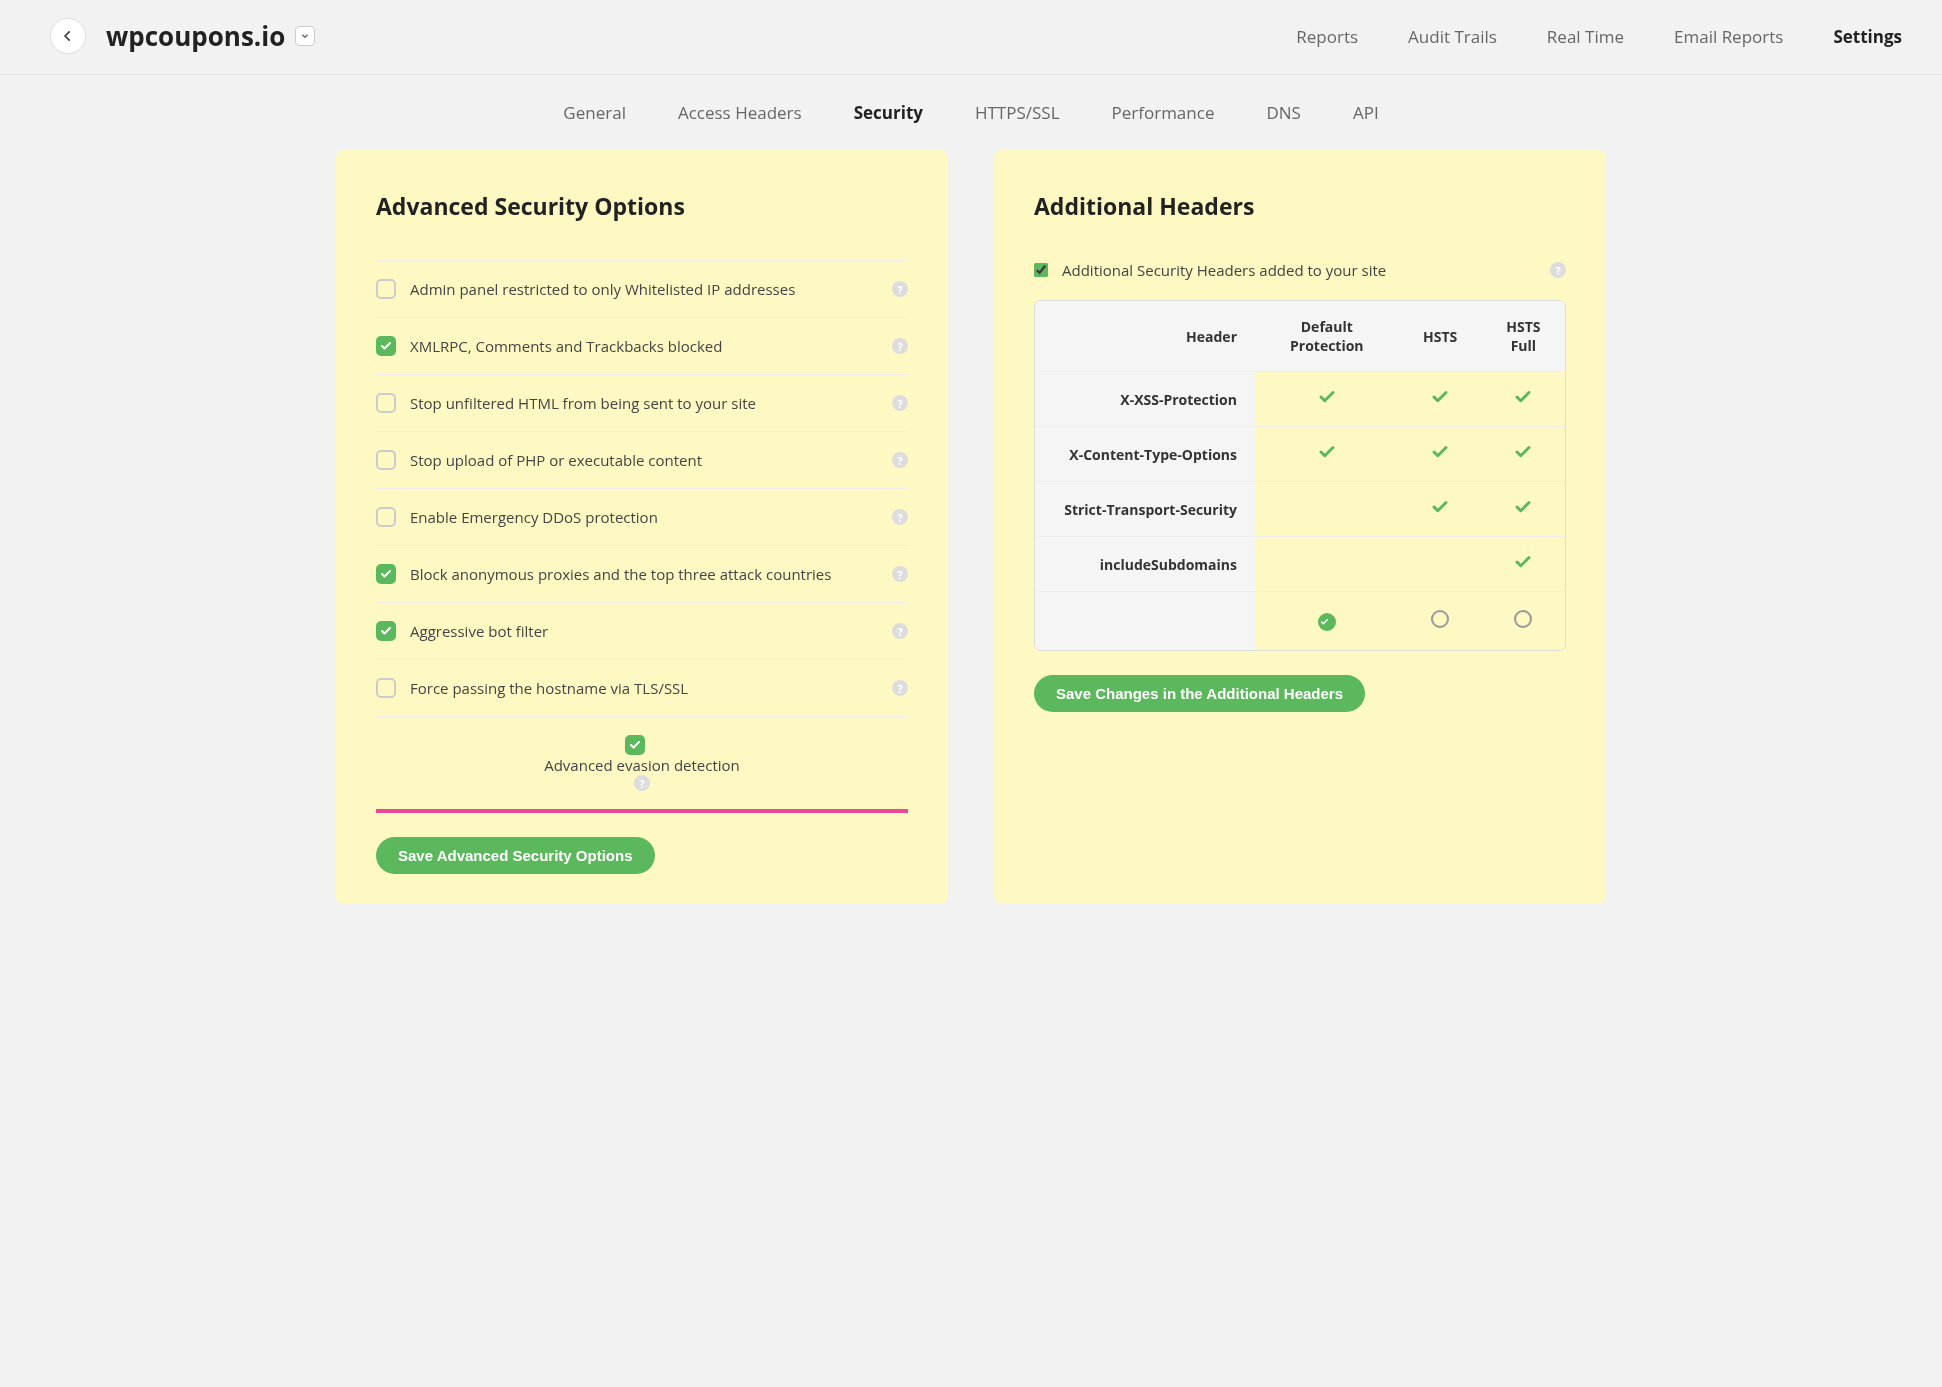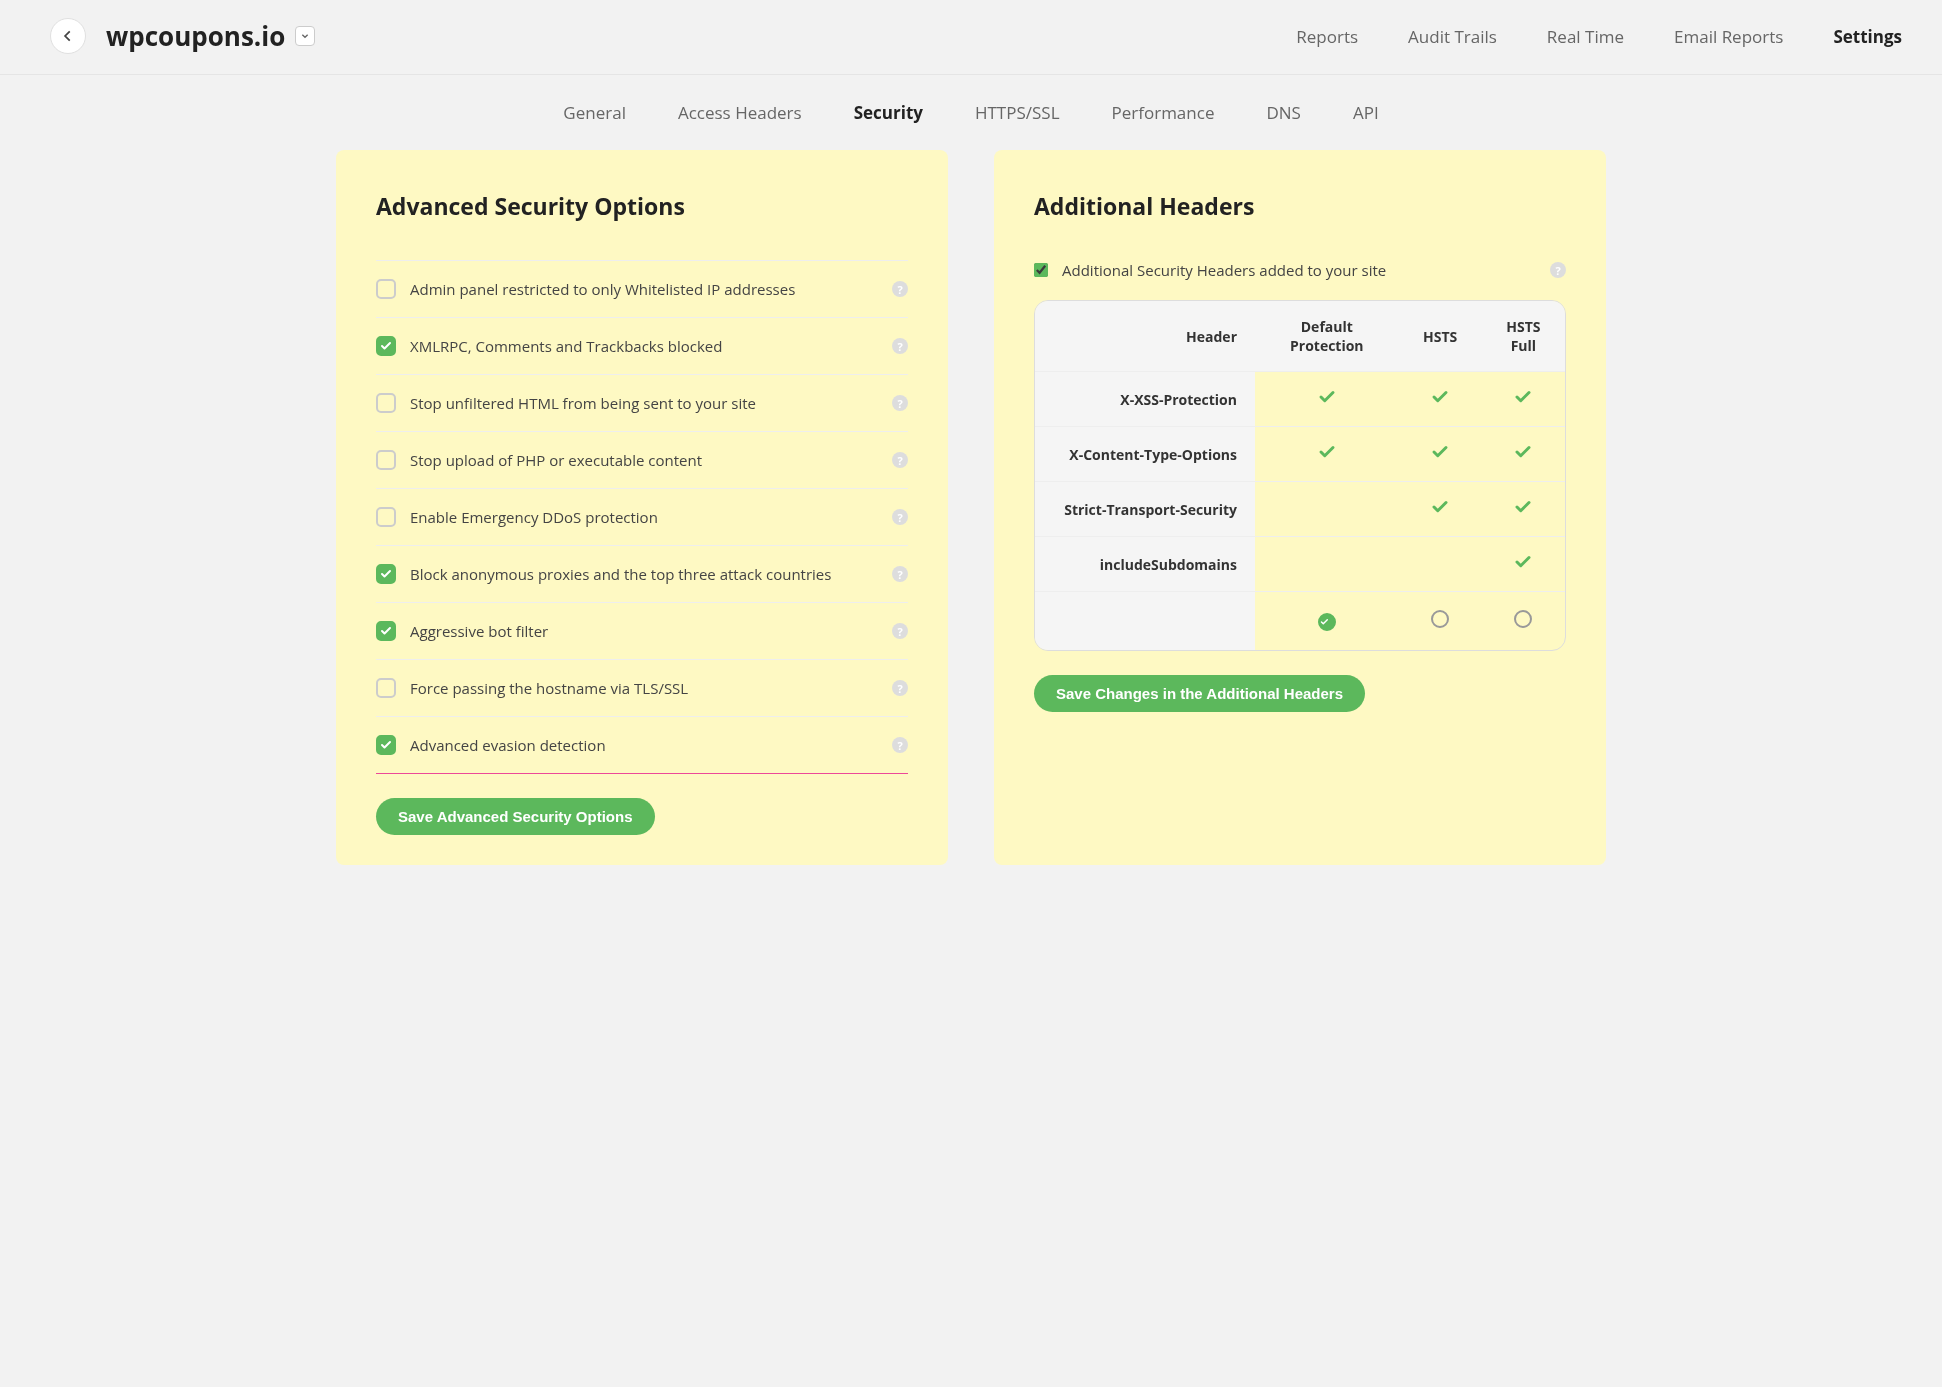--- a/index.html
+++ b/index.html
@@ -88,21 +88,21 @@
     font-weight: 700;
     color: #222;
     margin-bottom: 38px;
   }
   .option-row {
     display: flex;
     align-items: center;
     padding: 18px 0;
     border-top: 1px solid #eee;
   }
-  .option-row:last-of-type { border-bottom: 1px solid #ec4899; }
+  .option-row:last-of-type { border-bottom: 4px solid #ec4899; flex-direction: column; }
   .checkbox {
     width: 20px; height: 20px;
     border: 2px solid #ccc;
     border-radius: 5px;
     margin-right: 14px;
     display: flex; align-items: center; justify-content: center;
     cursor: pointer;
     flex-shrink: 0;
   }
   .checkbox.checked {
@@ -144,21 +144,21 @@
     margin-bottom: 20px;
   }
   .native-check {
     width: 14px; height: 14px;
     margin-right: 14px;
     cursor: pointer;
     accent-color: #5cb85c;
   }
   .headers-table {
     border: 1px solid #ddd;
-    border-radius: 14px;
+    border-radius: 6px;
     overflow: hidden;
   }
   .htable {
     width: 100%;
     border-collapse: collapse;
   }
   .htable th, .htable td {
     padding: 16px 10px;
     text-align: center;
     border-bottom: 1px solid #eee;

